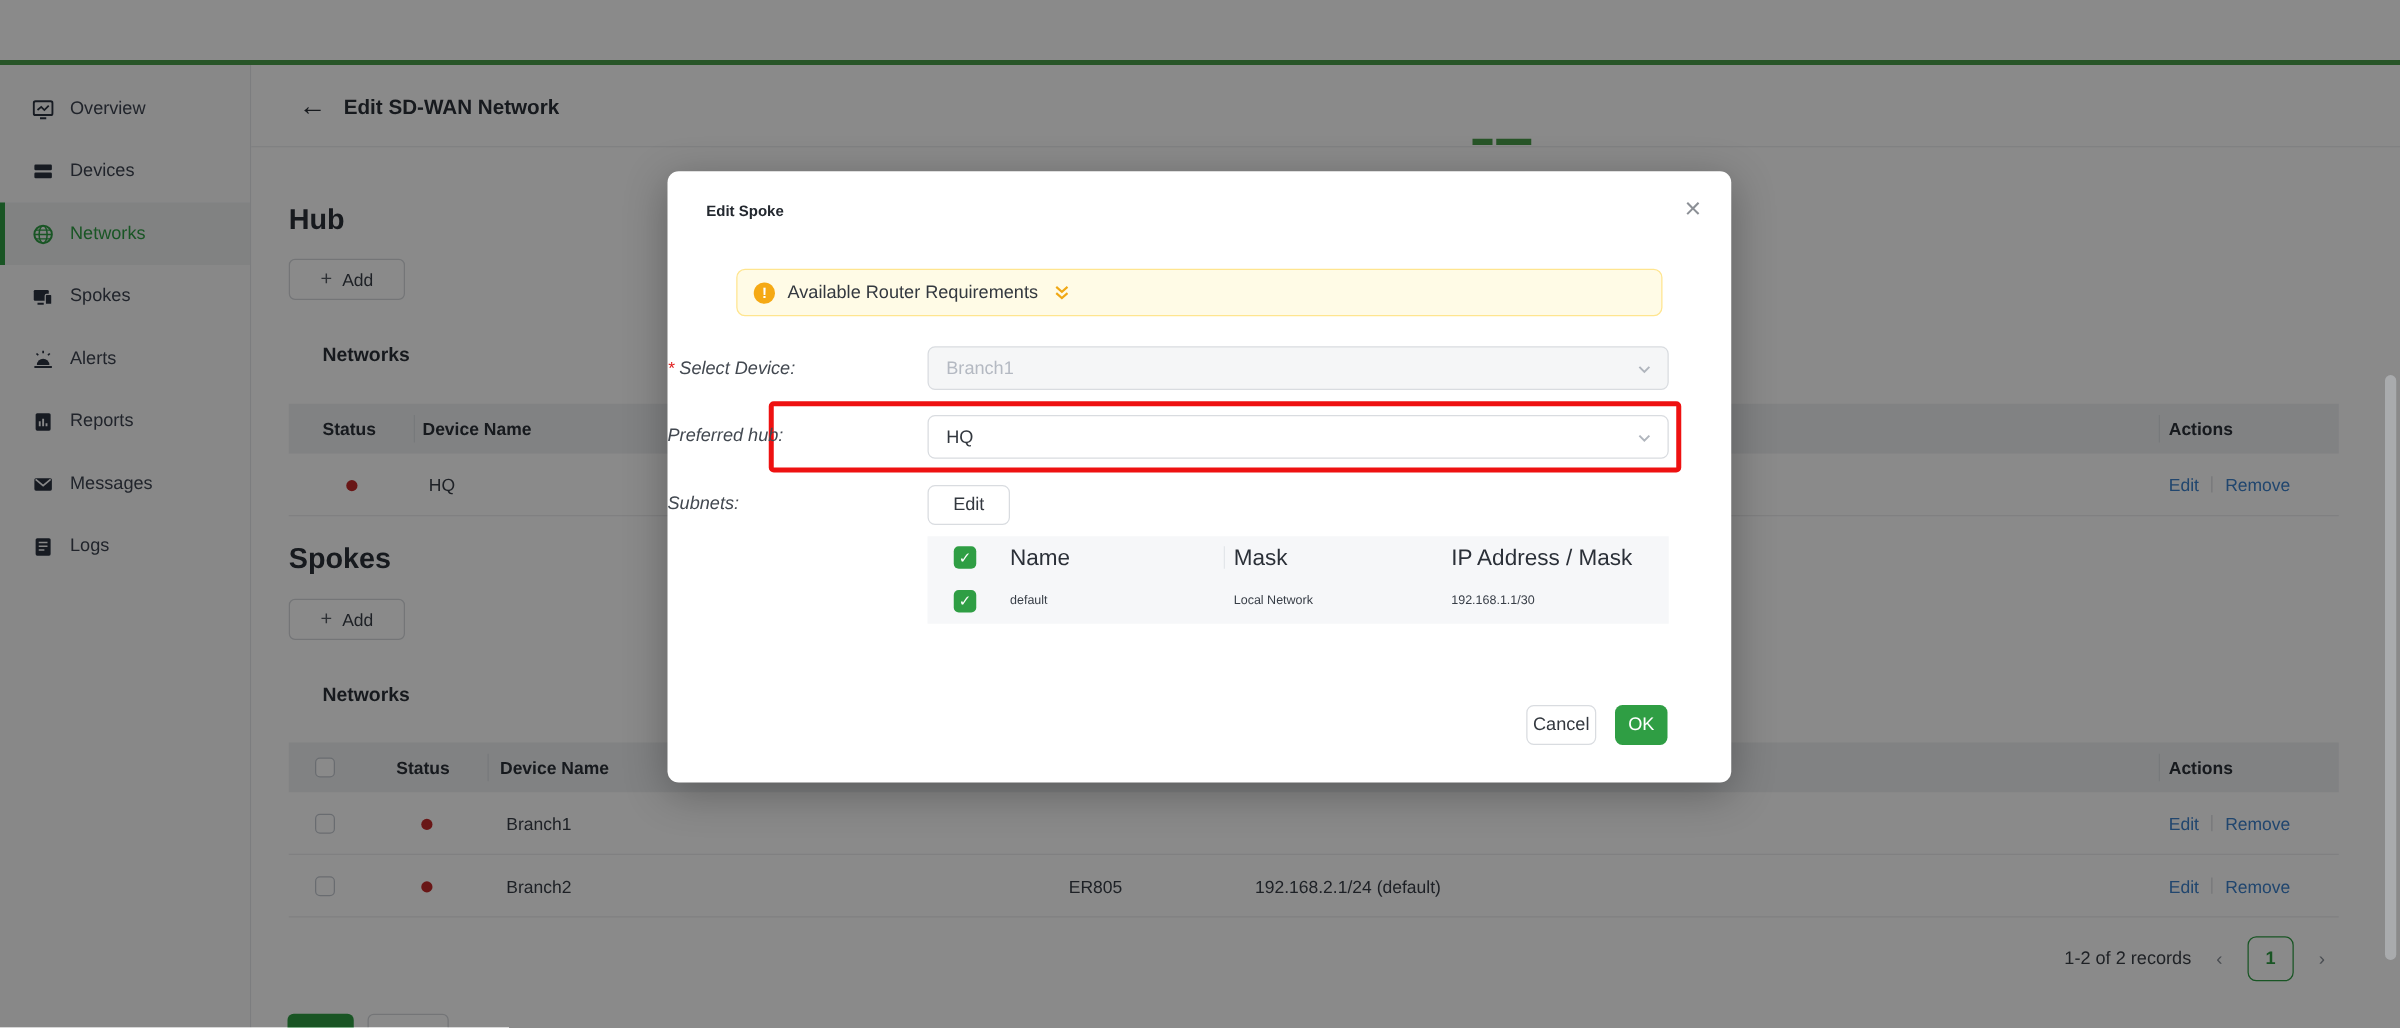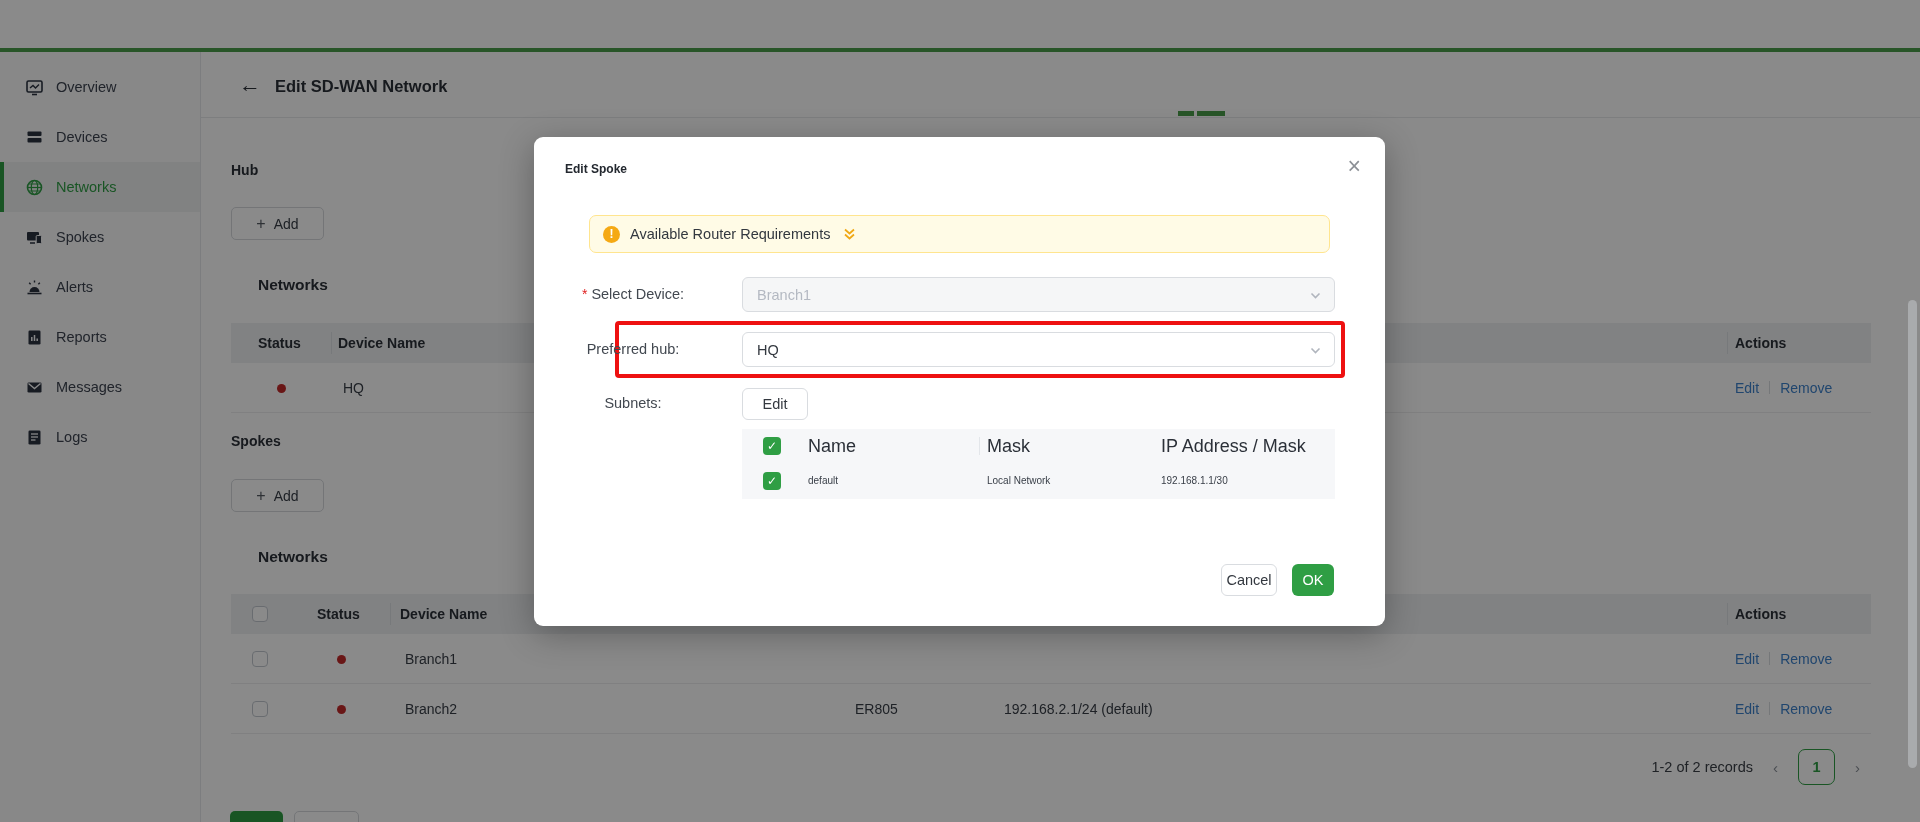--- a/index.html
+++ b/index.html
@@ -19,21 +19,21 @@
   .nav-item.active::before { content:""; position:absolute; left:0; top:0; width:4px; height:100%; background:#2f9e44; }
   .nav-item.active .ni { color:#2f9e44; }
   .collapse-btn { position:absolute; left:18px; bottom:14px; width:22px; height:20px; color:#3d4450; cursor:pointer; }
 
   .appbar { position:absolute; left:201px; top:4px; width:1719px; height:66px; background:#fff; border-bottom:1px solid #e7e9eb; }
   .back { position:absolute; left:38px; top:21px; font-size:22px; line-height:24px; color:#2b3038; cursor:pointer; }
   .page-title { position:absolute; left:74px; top:25px; font-size:16.5px; font-weight:600; color:#2b3038; }
   .green-dash { position:absolute; top:63px; height:5px; background:#4a9d4a; }
 
   .content { position:absolute; left:201px; top:70px; width:1719px; height:752px; background:#fff; }
-  .sec-title { position:absolute; left:30px; font-size:14px; font-weight:700; color:#2b3038; }
+  .sec-title { position:absolute; left:30px; font-size:23px; font-weight:700; color:#2b3038; }
   .sub-title { position:absolute; left:57px; font-size:15.5px; font-weight:700; color:#2b3038; }
   .btn-add { position:absolute; left:30px; width:93px; height:33px; border:1px solid #d6d9dd; border-radius:5px; background:#fff;
     display:flex; align-items:center; justify-content:center; gap:8px; font-size:14px; color:#383e47; cursor:pointer; }
   .btn-add .plus { font-size:16px; line-height:16px; color:#555b63; }
 
   .tbl { position:absolute; left:30px; width:1640px; }
   .tbl-head { position:relative; height:40px; background:#eef0f2; }
   .tbl-row { position:relative; height:50px; border-bottom:1px solid #ececee; background:#fff; }
   .th { position:absolute; top:0; height:40px; line-height:40px; font-size:14px; font-weight:700; color:#2b3038; }
   .td { position:absolute; top:0; height:50px; line-height:50px; font-size:14px; color:#383e47; }
@@ -64,21 +64,21 @@
   .modal-title { position:absolute; left:31px; top:25px; font-size:12px; font-weight:700; color:#23282f; }
   .modal-close { position:absolute; right:24px; top:18px; font-size:23px; color:#8c9096; cursor:pointer; line-height:1; }
 
   .alert { position:absolute; left:55px; top:78px; width:741px; height:38px; background:#fffbe6; border:1px solid #ffe58f; border-radius:7px;
     display:flex; align-items:center; padding-left:13px; gap:10px; }
   .alert-ico { width:17px; height:17px; border-radius:50%; background:#f5a914; color:#fff; font-size:12px; font-weight:700;
     display:flex; align-items:center; justify-content:center; flex:0 0 auto; }
   .alert-text { font-size:14.5px; color:#33383f; }
   .alert-chev { color:#f0a815; margin-left:2px; display:flex; cursor:pointer; }
 
-  .f-label { position:absolute; width:198px; text-align:center; font-size:14.5px; color:#424850; }
+  .f-label { position:absolute; width:198px; text-align:left; font-size:14.5px; color:#424850;font-style:italic; }
   .req { color:#e02020; margin-right:4px; font-size:14px; }
   .select { position:absolute; left:208px; width:593px; height:35px; border:1px solid #d9dce0; border-radius:6px; background:#fff;
     display:flex; align-items:center; padding:0 34px 0 14px; font-size:14.5px; color:#33383f; cursor:pointer; }
   .select.disabled { background:#f5f6f7; color:#b4b9c2; cursor:not-allowed; }
   .select .chev { position:absolute; right:12px; top:11px; color:#b0b5bd; }
 
   .hl-red { position:absolute; left:81px; top:184px; width:730px; height:57px; border:4px solid #ee1111; border-radius:4px; pointer-events:none; }
 
   .btn-subedit { position:absolute; left:208px; top:251px; width:66px; height:32px; background:#fff; border:1px solid #d9dce0; border-radius:6px;
     font-size:14.5px; color:#33383f; cursor:pointer; }

